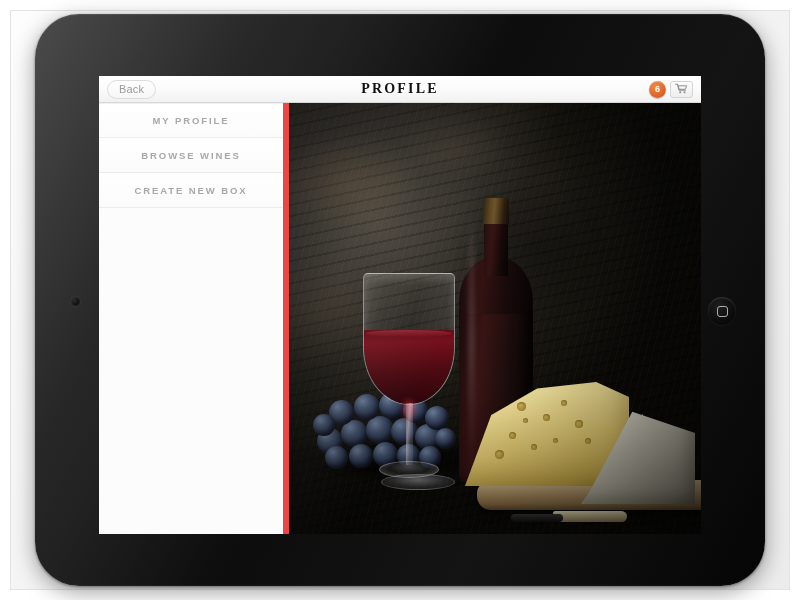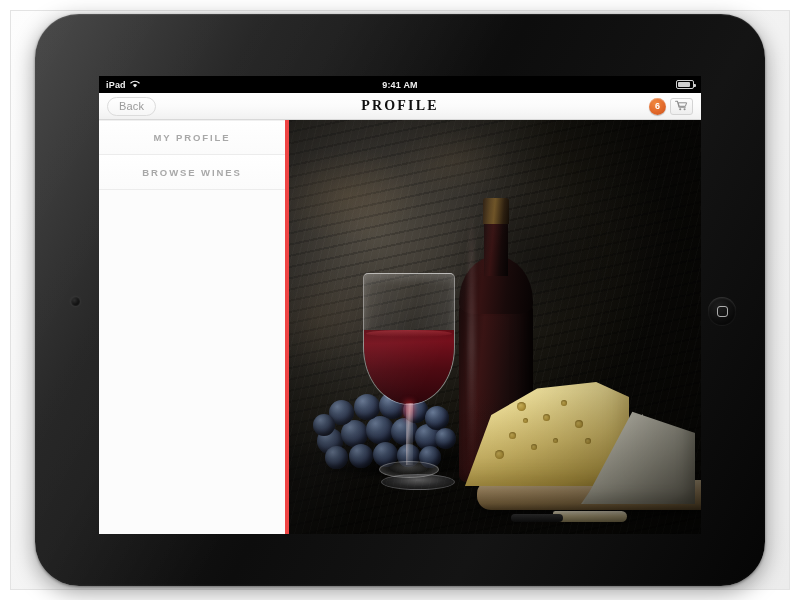--- a/index.html
+++ b/index.html
@@ -153,21 +153,21 @@
     display:flex; align-items:center; justify-content:center;
     cursor:pointer;
   }
 
   
   #app-body{ flex:1; display:flex; min-height:0; background:#fff; }
 
   #sidebar{
     width:190px; flex:0 0 190px;
     background:#fcfcfc;
-    border-right:4px solid #ef4444;
+    border-right:6px solid #ef4444;
     overflow:hidden;
   }
   .nav-item{
     height:35px;
     display:flex; align-items:center; justify-content:center;
     border-bottom:1px solid #ececec;
     font-size:9.5px;
     font-weight:bold;
     letter-spacing:1.9px;
     color:#a8a8a8;
@@ -370,37 +370,20 @@
   <div id="device-gloss"></div>
 
   <div id="camera"></div>
 
   <div id="home-button">
     <div class="sq"></div>
   </div>
 
   <div id="screen">
 
-    <div id="status-bar">
-      <div id="status-left">
-        <span>iPad</span>
-        <span class="wifi-icon">
-          <svg width="10" height="8" viewBox="0 0 10 8">
-            <path d="M5 7.4 L2.9 4.9 A3.2 3.2 0 0 1 7.1 4.9 Z" fill="#f0f0f0"></path>
-            <path d="M0.8 3.0 A6 6 0 0 1 9.2 3.0" stroke="#f0f0f0" stroke-width="1.1" fill="none" stroke-linecap="round"></path>
-          </svg>
-        </span>
-      </div>
-      <div id="status-time">9:41 AM</div>
-      <div id="status-right">
-        <span class="battery-icon">
-            <span class="fill"></span>
-          </span>
-      </div>
-    </div>
 
     <div id="app-bar">
       <div id="back-button">Back</div>
       <div id="app-title">PROFILE</div>
       <div id="app-bar-right">
         <div id="cart-badge">6</div>
         <div id="cart-button">
           <span>
             <svg width="13" height="11" viewBox="0 0 13 11">
               <path d="M0.6 1.2 H2.4 L4.0 7.2 H10.2" stroke="#8d8d8d" stroke-width="1.1" fill="none" stroke-linecap="round" stroke-linejoin="round"></path>
@@ -411,20 +394,21 @@
           </span>
         </div>
       </div>
     </div>
 
     <div id="app-body">
 
       <nav id="sidebar">
         <div class="nav-item">MY PROFILE</div>
         <div class="nav-item">BROWSE WINES</div>
+        <div class="nav-item">CREATE NEW BOX</div>
       </nav>
 
       <div id="hero">
         <div class="tex" id="tex1"></div>
         <div class="tex" id="tex2"></div>
 
         <div id="table-shadow"></div>
         <div id="table"></div>
 
         <div id="bottle">

